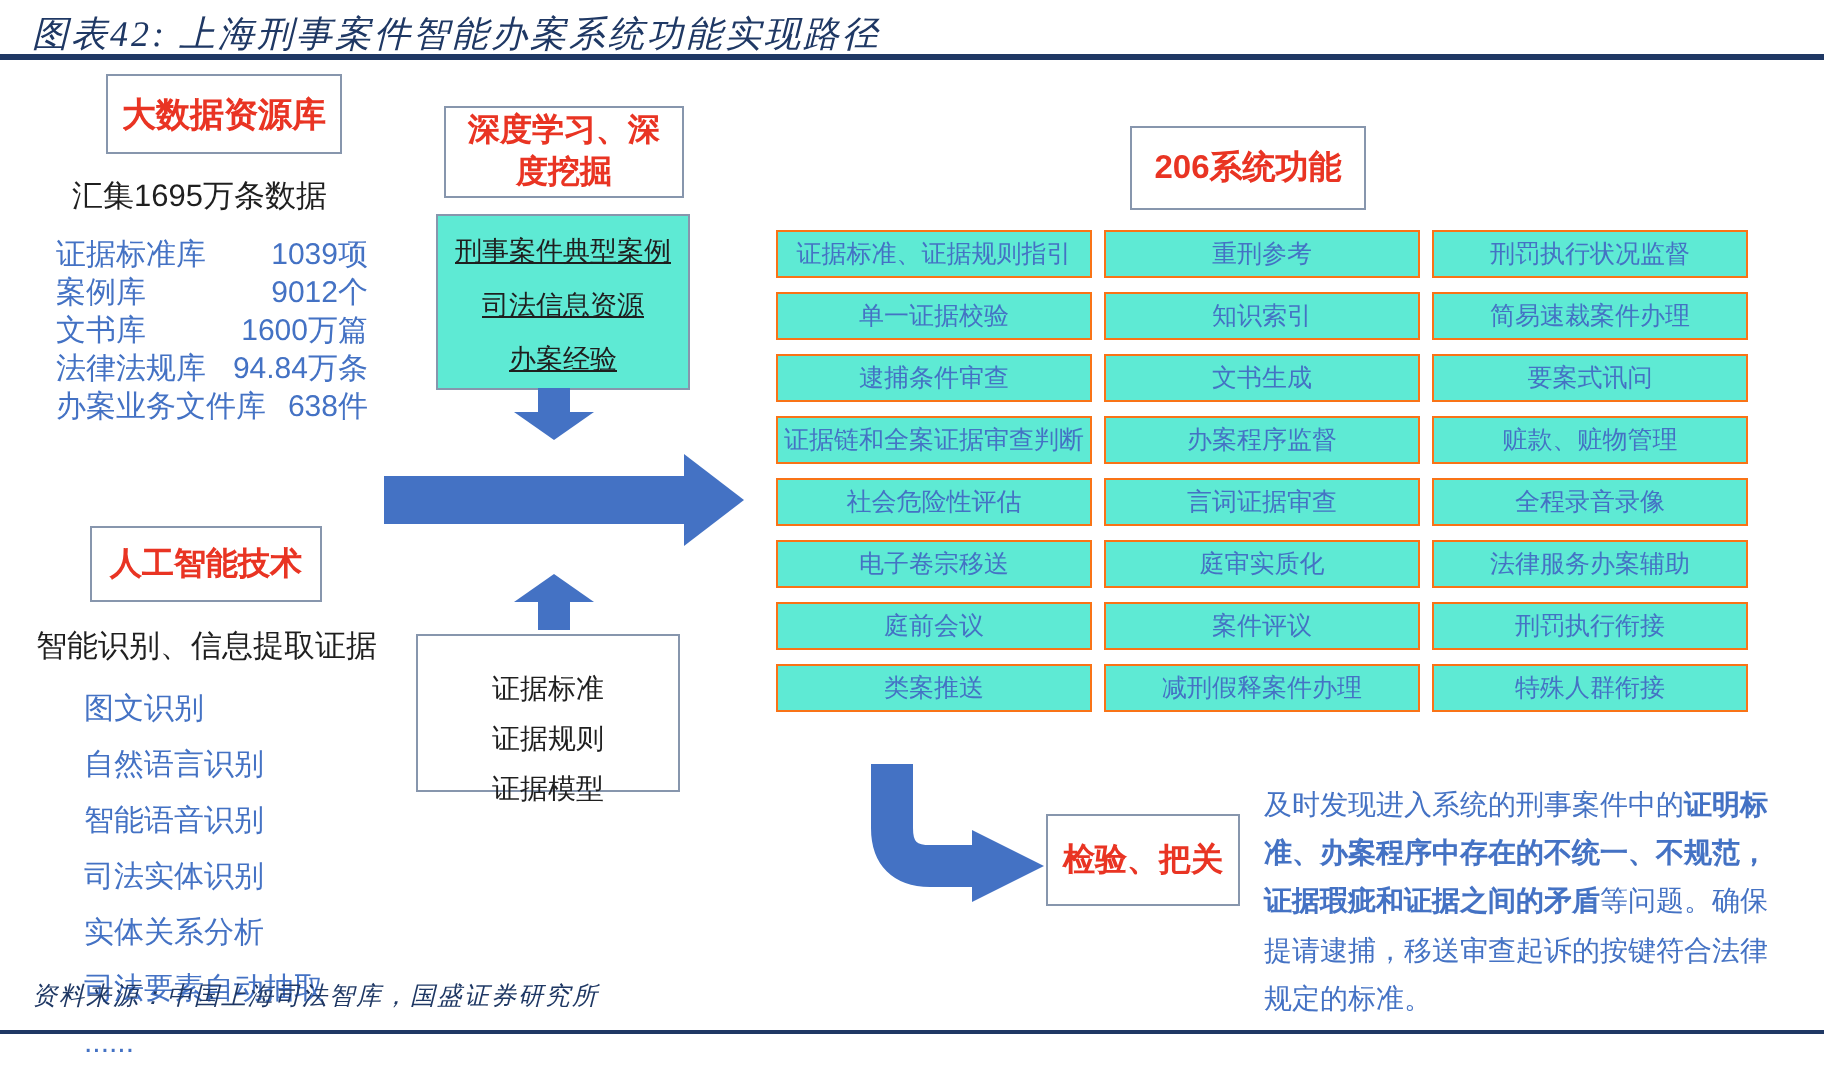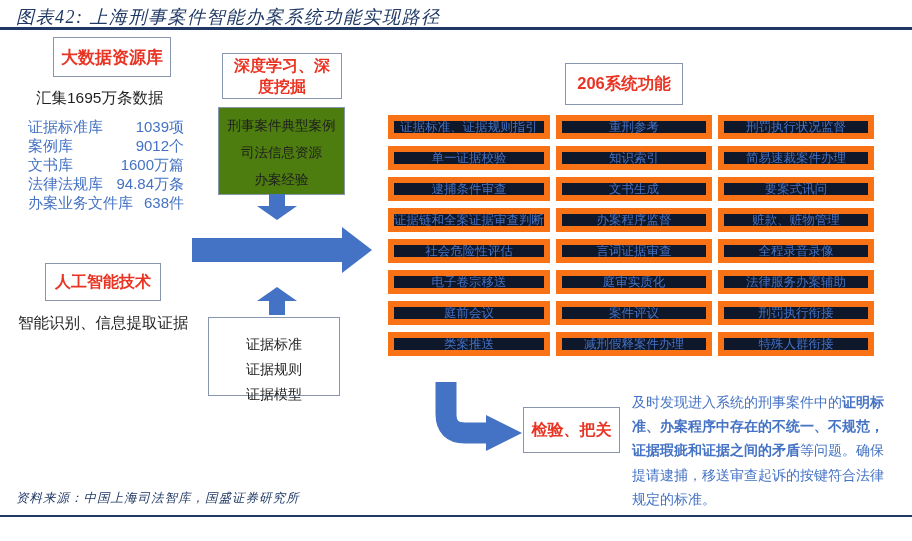--- a/index.html
+++ b/index.html
@@ -45,37 +45,37 @@
     display:flex; flex-direction:column; gap:9px; font-size:15px;
   }
 
   .box-deep {
     left:222px; top:53px; width:120px; height:46px;
     font-size:16px; line-height:21px; padding:2px 9px;
   }
   .box-resources {
     left:218px; top:107px; width:127px; height:88px;
     font-size:13.5px; line-height:27px; text-align:center; padding-top:4px;
-    background:#4d7c0f; border:1px solid #8796ad; box-sizing:border-box;
+    background:#5eead4; border:1px solid #8796ad; box-sizing:border-box;text-decoration:underline;
   }
   .box-evidence {
     left:208px; top:317px; width:132px; height:79px;
     font-size:14px; line-height:25px; text-align:center; padding-top:14px;
     background:#fff; border:1px solid #8796ad; box-sizing:border-box;
   }
 
   .box-206 { left:565px; top:63px; width:118px; height:42px; font-size:16.5px; }
   .func-grid {
     left:388px; top:115px; width:486px;
     display:grid; grid-template-columns:repeat(3, 1fr); column-gap:6px; row-gap:7px;
   }
   .cell {
-    height:24px; border:6px solid #f97316; box-sizing:border-box;
+    height:24px; border:1px solid #f97316; box-sizing:border-box;
     display:flex; align-items:center; justify-content:center;
-    font-size:12.5px; color:#4472c4; white-space:nowrap; background:#0f172a;
+    font-size:12.5px; color:#4472c4; white-space:nowrap; background:#5eead4;
   }
 
   .box-check { left:523px; top:407px; width:97px; height:46px; font-size:16px; }
   .paragraph {
     left:632px; top:390px; width:262px;
     font-size:14px; line-height:24.2px; color:#4472c4;
   }
 
   .arrow-down-svg { left:255px; top:194px; }
   .arrow-right-svg { left:192px; top:227px; }
@@ -110,20 +110,29 @@
         <span>94.84万条</span>
       </div>
       <div class="data-row">
         <span>办案业务文件库</span>
         <span>638件</span>
       </div>
     </div>
 
   <div class="abs outline-box red-text box-ai">人工智能技术</div>
   <div class="abs black-text sub-ai">智能识别、信息提取证据</div>
+  <div class="abs blue-text ai-list">
+      <div>图文识别</div>
+      <div>自然语言识别</div>
+      <div>智能语音识别</div>
+      <div>司法实体识别</div>
+      <div>实体关系分析</div>
+      <div>司法要素自动抽取</div>
+      <div>......</div>
+    </div>
 
   <div class="abs outline-box red-text box-deep">深度学习、深度挖掘</div>
   <div class="abs black-text box-resources">
       <div>刑事案件典型案例</div>
       <div>司法信息资源</div>
       <div>办案经验</div>
     </div>
 
   <svg class="abs arrow-down-svg" width="44" height="26" viewBox="0 0 44 26">
     <rect x="14" y="0" width="16" height="13" fill="#4472c4"></rect>

